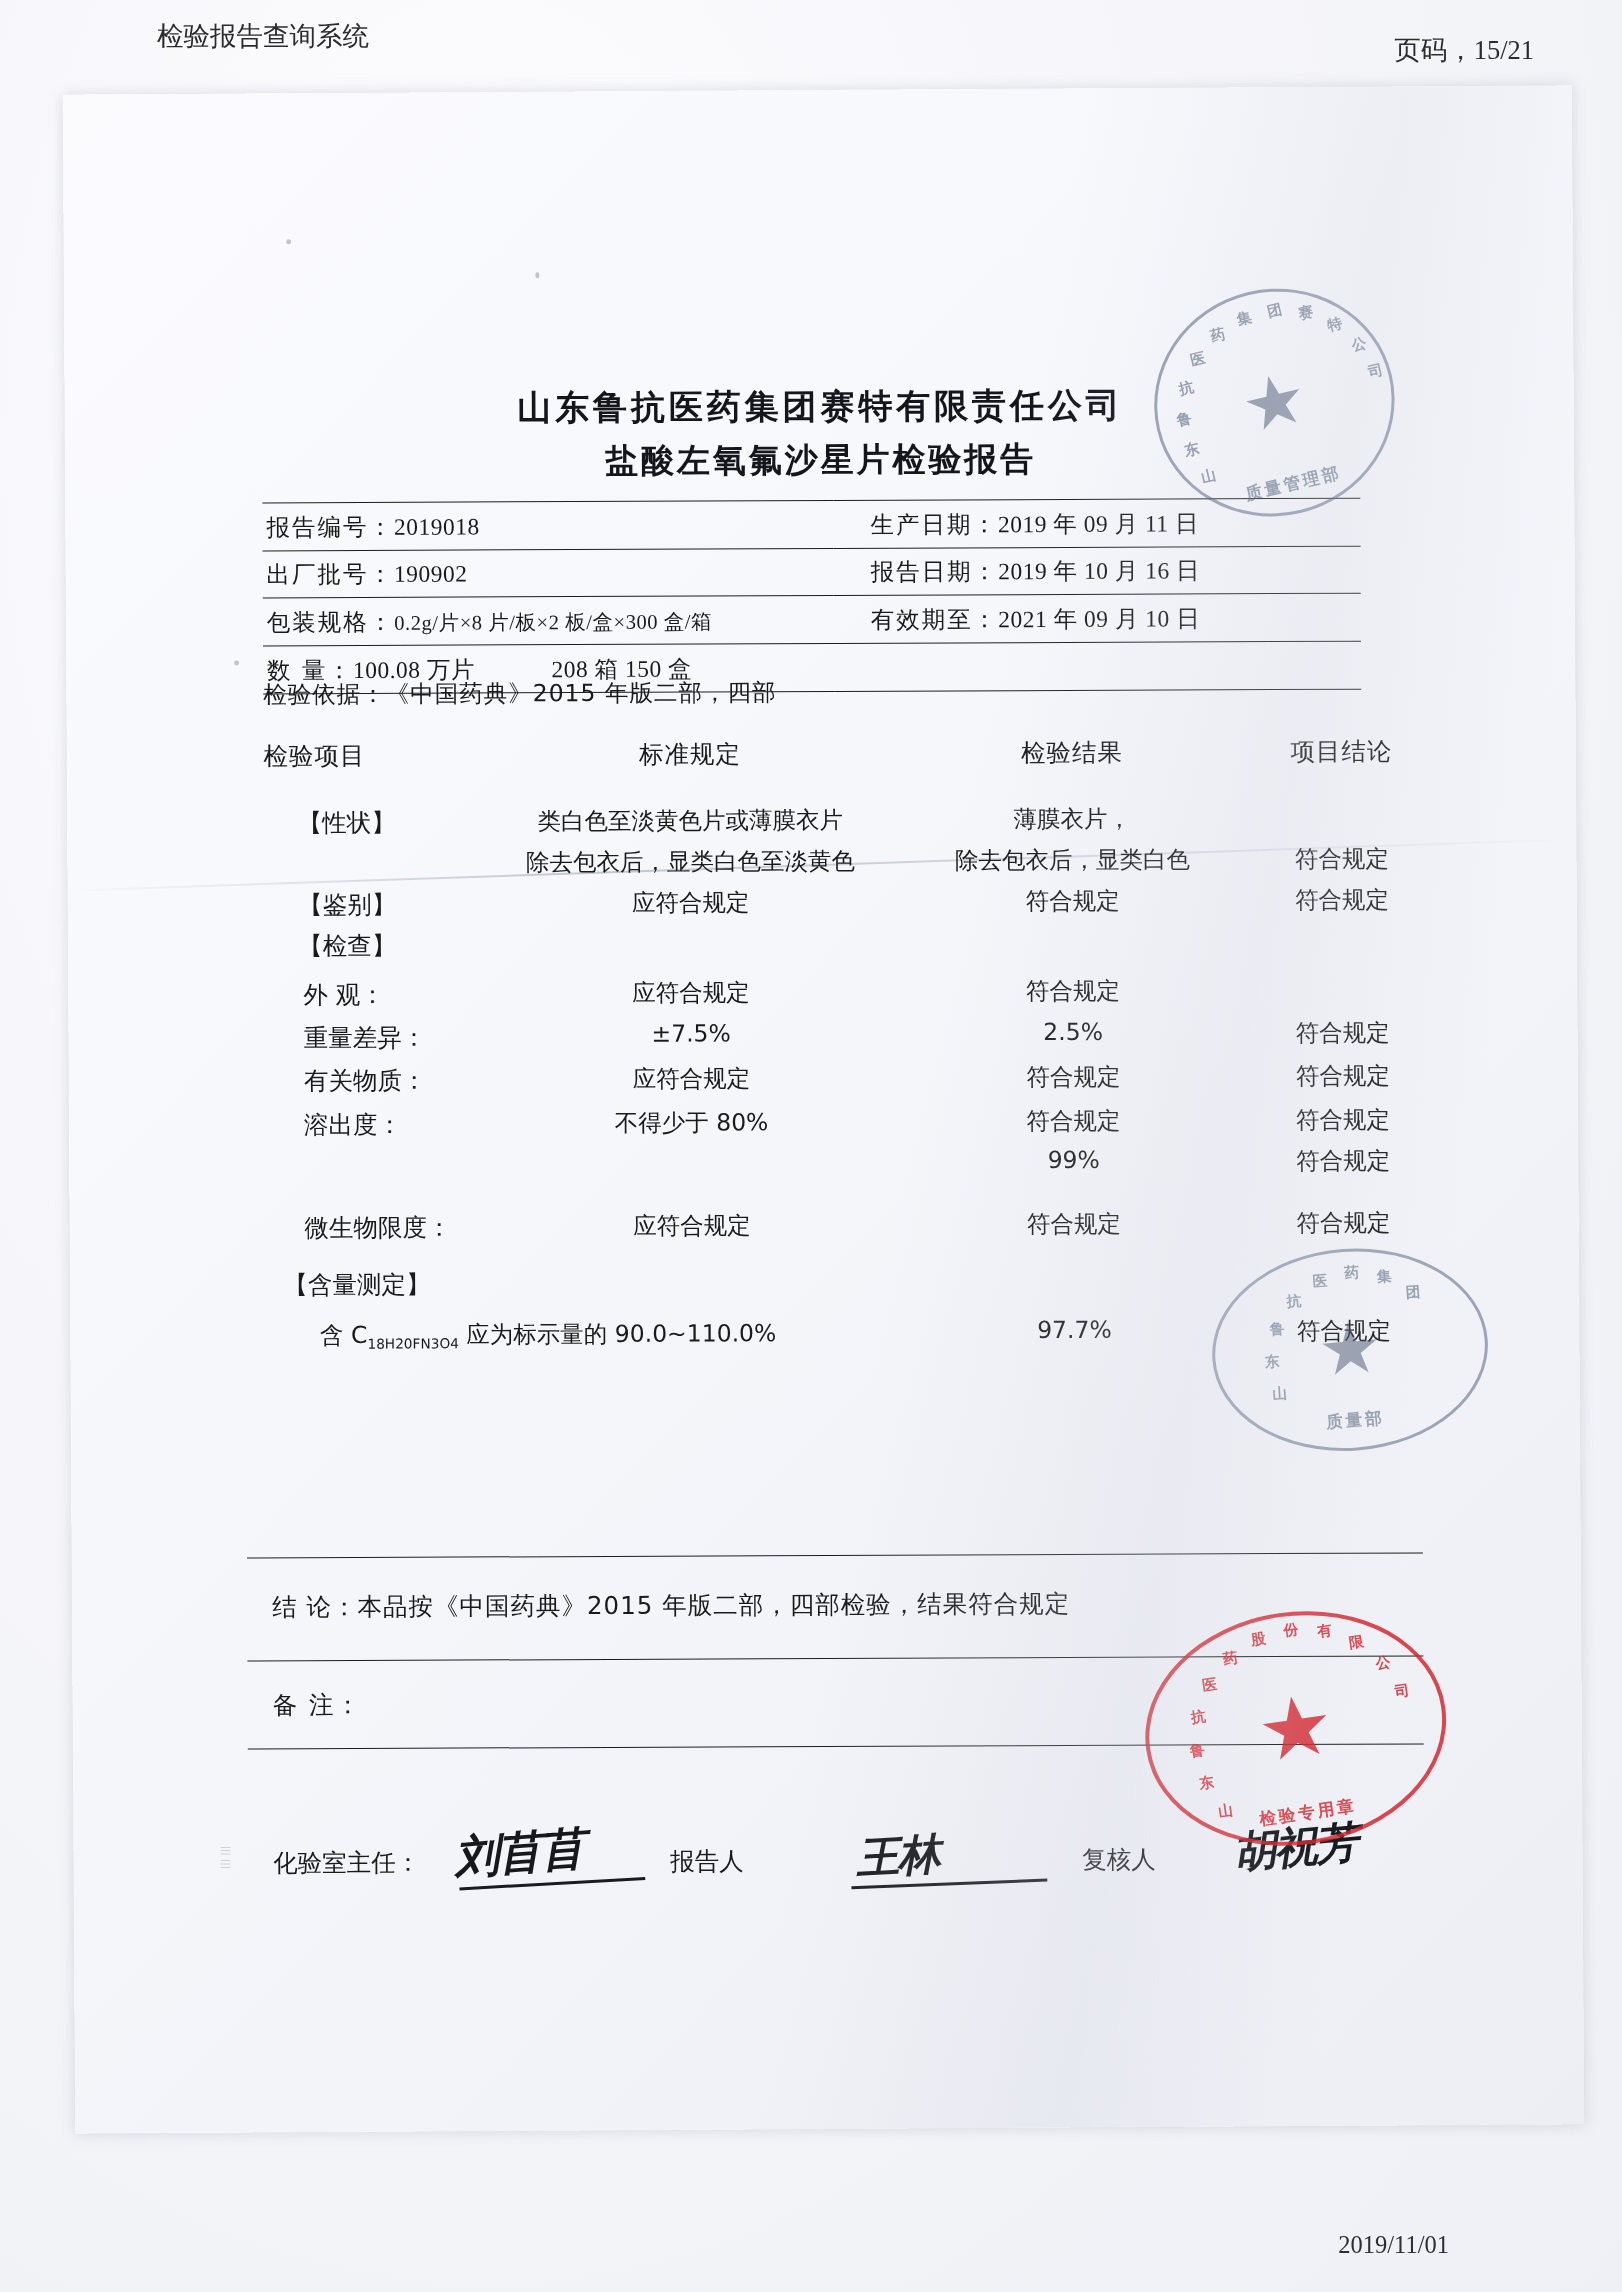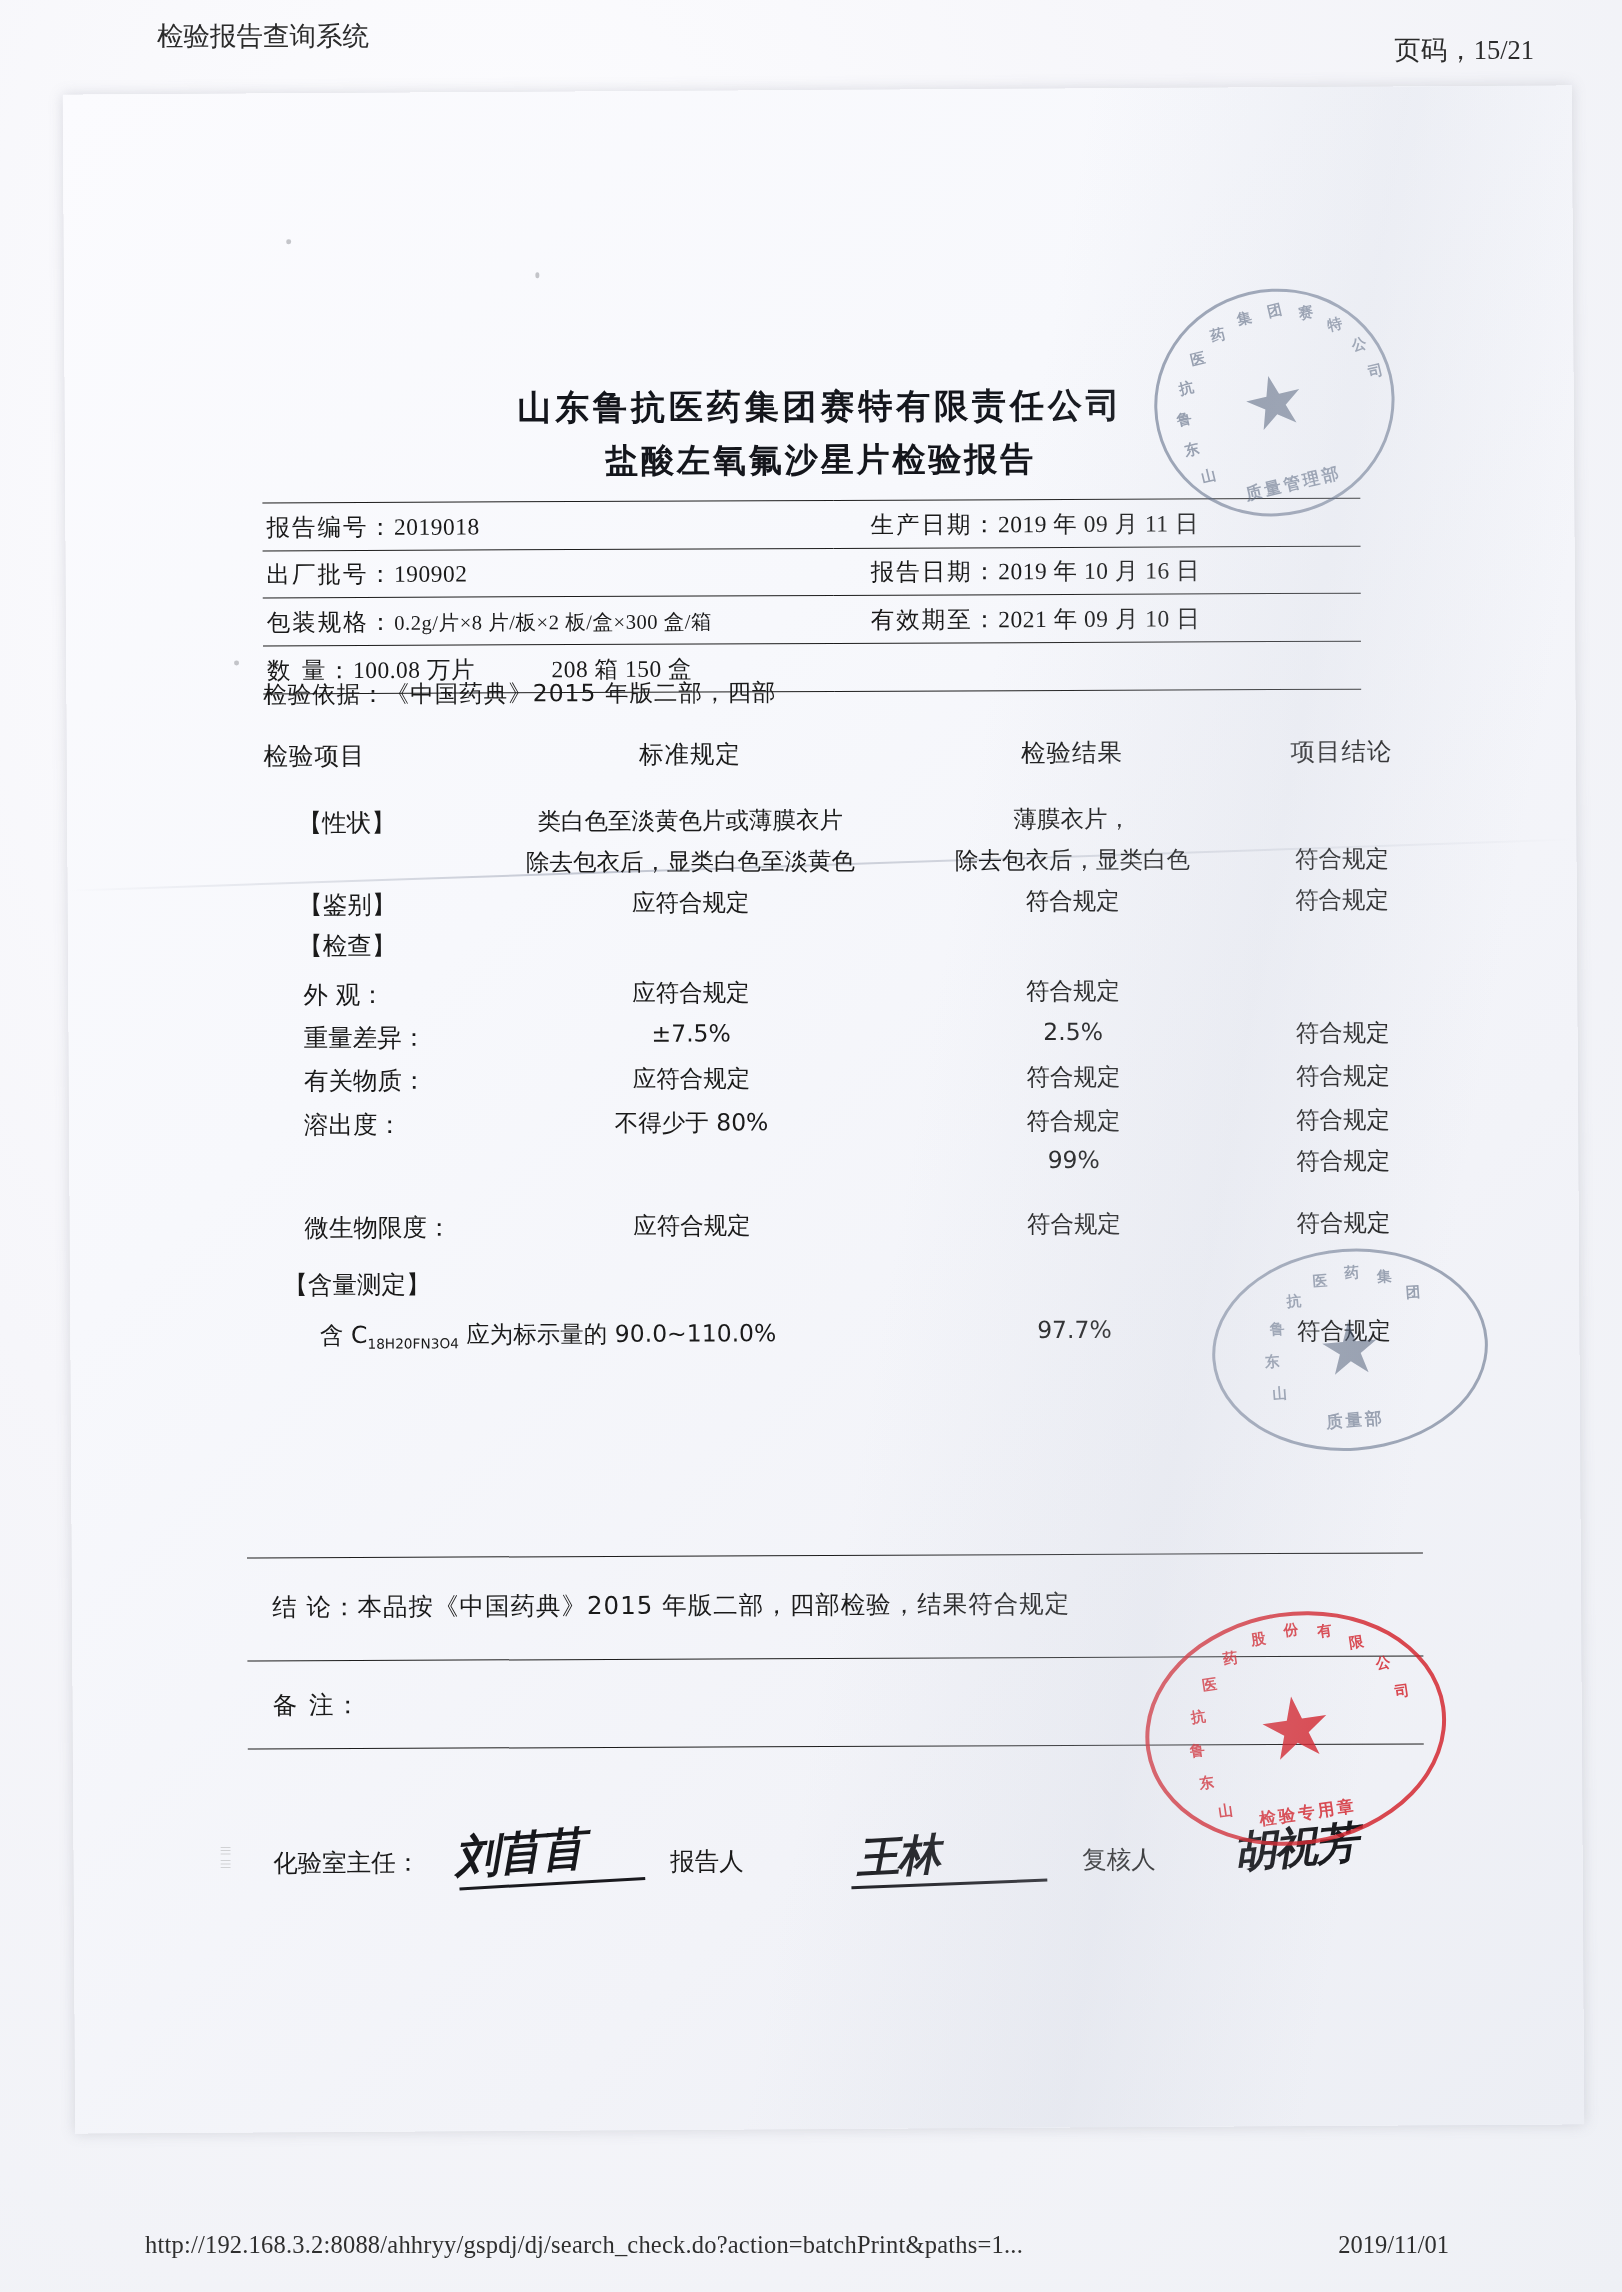--- a/index.html
+++ b/index.html
@@ -397,16 +397,15 @@
     </div>
 
     <div class="speck" style="left:221px;top:147px;width:4.9px;height:4.9px;"></div>
     <div class="speck" style="left:470px;top:181px;width:3.9px;height:5.9px;"></div>
     <div class="speck" style="left:167px;top:568px;width:4.9px;height:4.9px;"></div>
     <div class="edge-marks">|||  |||</div>
   </div>
 </div>
 
 <div class="ftr">
-  <div class="url">http://192.168.3.2:8088/ahhryy/gspdj/dj/search_check.do?action=batchPrint&amp;paths=1...</div>
   <div class="date">2019/11/01</div>
 </div>
 
 
 </body></html>

